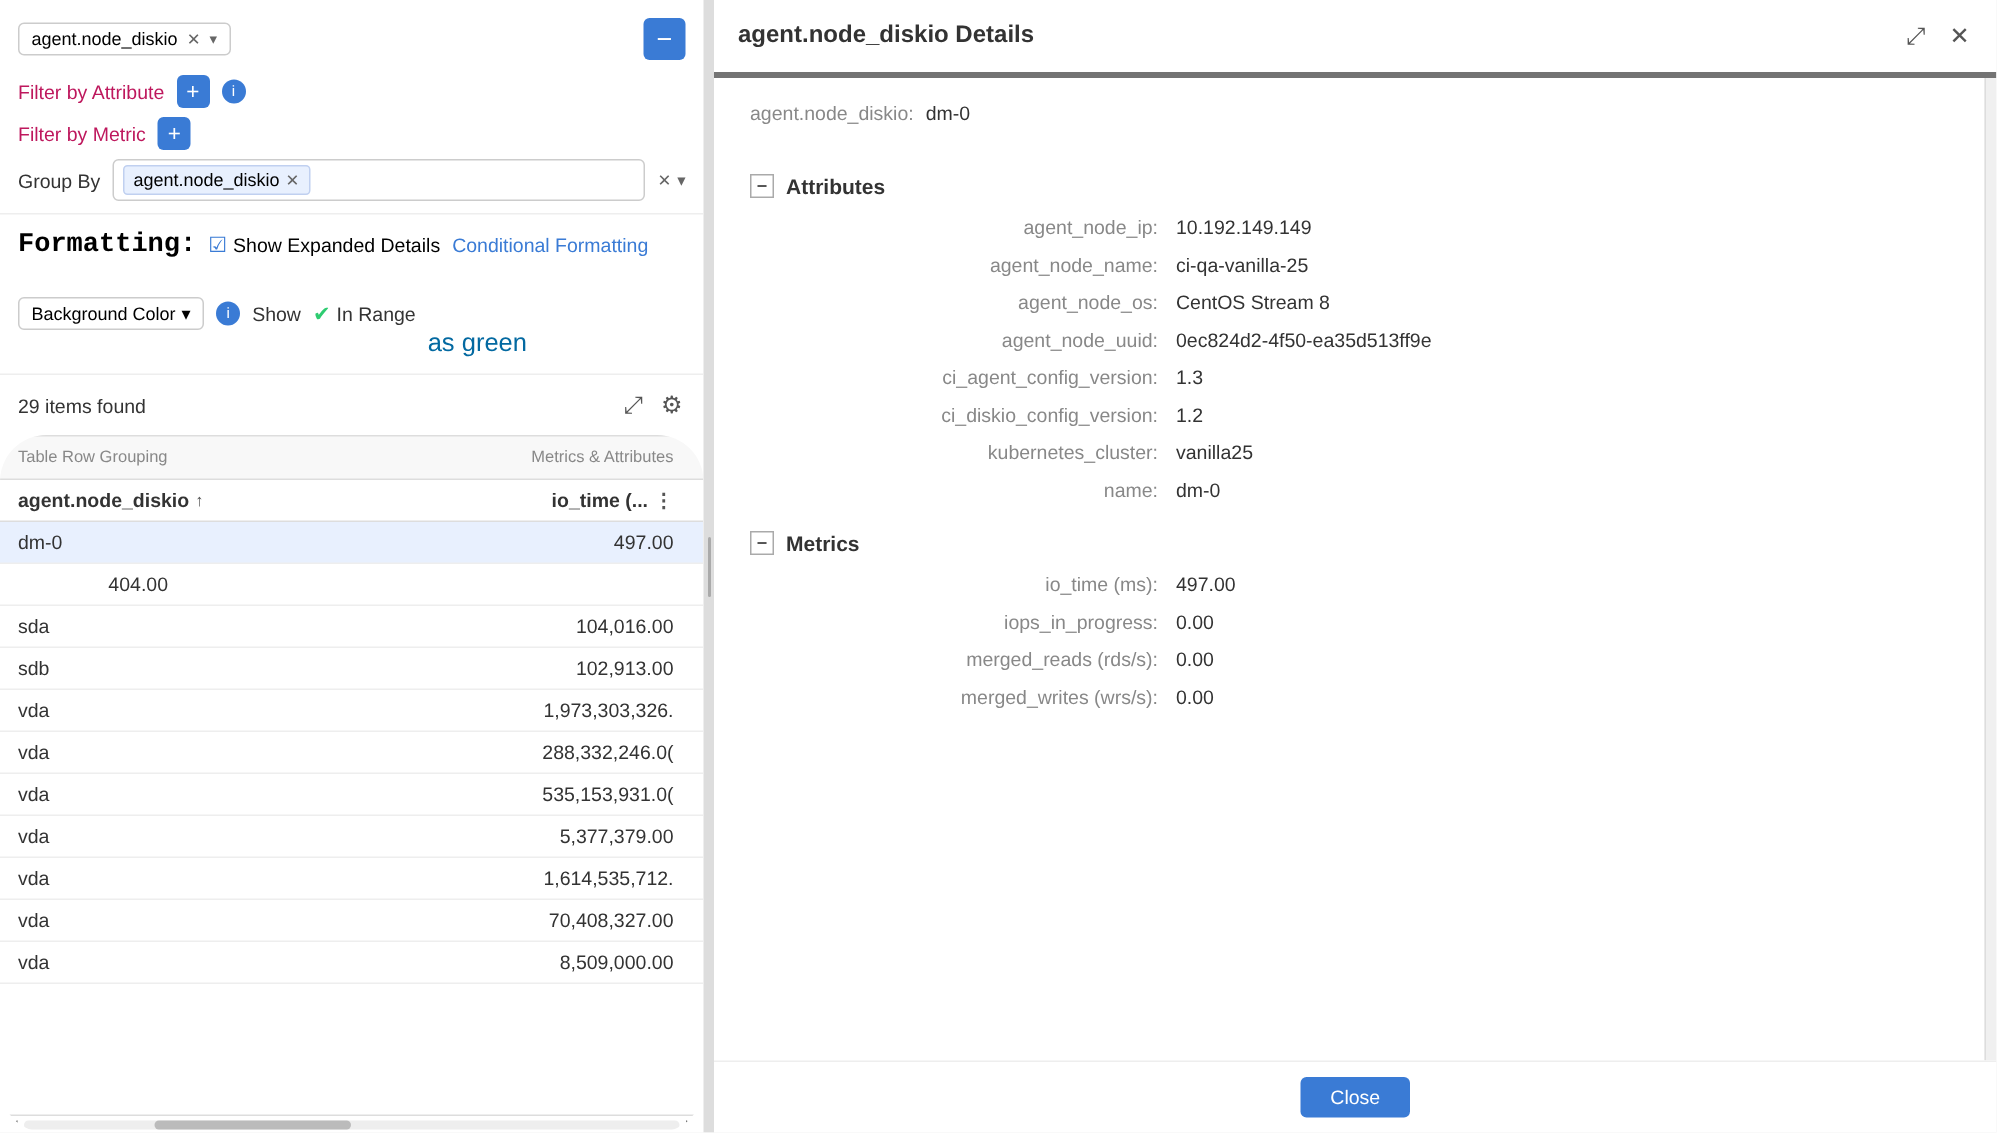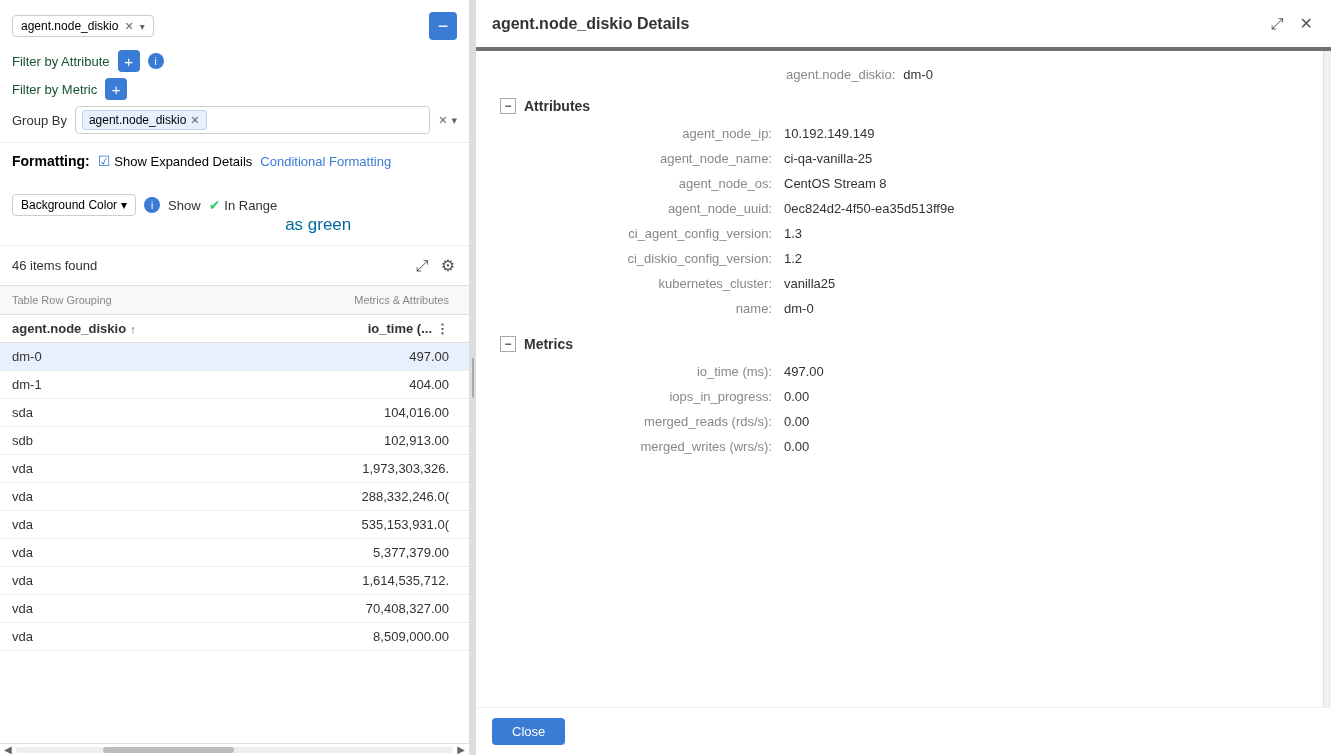--- a/index.html
+++ b/index.html
@@ -67,21 +67,21 @@
 
     .filter-row {
       display: flex;
       align-items: center;
       gap: 8px;
       margin-bottom: 6px;
     }
 
     .filter-label {
       font-size: 13px;
-      color: #14532d;
+      color: #be185d;
     }
 
     .btn-plus-blue {
       background: #3a7bd5;
       color: #fff;
       border: none;
       border-radius: 4px;
       width: 22px;
       height: 22px;
       font-size: 15px;
@@ -158,21 +158,22 @@
 
     .formatting-row1 {
       display: flex;
       align-items: center;
       gap: 8px;
       margin-bottom: 6px;
     }
 
     .formatting-label {
       font-weight: bold;
-      font-size: 14px;
+      font-size: 18px;
+      font-family: Liberation Mono, monospace;
     }
 
     .checkbox-row {
       display: flex;
       align-items: center;
       gap: 4px;
       font-size: 13px;
     }
 
     .checkbox-icon {
@@ -262,20 +263,21 @@
       color: #555;
       font-size: 16px;
       padding: 2px;
     }
 
     .data-table {
       flex: 1;
       overflow: hidden;
       display: flex;
       flex-direction: column;
+      border-radius: 31px;
     }
 
     .table-col-headers {
       display: flex;
       border-top: 1px solid #ddd;
       border-bottom: 1px solid #ddd;
       background: #f8f8f8;
       padding: 4px 0;
     }
 
@@ -456,22 +458,22 @@
     }
 
     .right-content {
       flex: 1;
       overflow-y: auto;
       padding: 16px 24px;
     }
 
     .detail-top {
       display: flex;
-      justify-content: center;
-      margin-bottom: 16px;
+      justify-content: flex-start;
+      margin-bottom: 33px;
       padding-right: 80px;
     }
 
     .detail-kv {
       display: flex;
       gap: 8px;
       font-size: 13px;
     }
 
     .detail-key {
@@ -538,21 +540,21 @@
       flex: 1;
       display: flex;
       overflow: hidden;
     }
 
     
     .right-footer {
       border-top: 1px solid #eee;
       padding: 10px 16px;
       display: flex;
-      justify-content: flex-start;
+      justify-content: center;
     }
 
     .close-btn {
       background: #3a7bd5;
       color: #fff;
       border: none;
       border-radius: 4px;
       padding: 6px 20px;
       font-size: 13px;
       cursor: pointer;
@@ -619,21 +621,21 @@
       <div class="in-range-badge">
         <span class="check-circle">✔</span>
         <span>In Range</span>
       </div>
       <span class="as-green">as green</span>
     </div>
   </div>
 
   <div class="table-area">
     <div class="table-header-bar">
-      <span class="items-found">46 items found</span>
+      <span class="items-found">29 items found</span>
       <div class="table-icons">
         <button class="icon-btn" title="Expand">⤢</button>
         <button class="icon-btn" title="Settings">⚙</button>
       </div>
     </div>
 
     <div class="data-table">
 
       <div class="table-col-headers">
         <div class="col-h-group">Table Row Grouping</div>
@@ -654,21 +656,20 @@
       </div>
 
       <div class="table-scroll">
 
       <div class="table-row selected">
       <div class="row-name">dm-0</div>
       <div class="row-value">497.00</div>
       <div style="width:12px;"></div>
     </div>
           <div class="table-row">
-      <div class="row-name">dm-1</div>
       <div class="row-value">404.00</div>
       <div style="width:12px;"></div>
     </div>
           <div class="table-row">
       <div class="row-name">sda</div>
       <div class="row-value">104,016.00</div>
       <div style="width:12px;"></div>
     </div>
           <div class="table-row">
       <div class="row-name">sdb</div>

